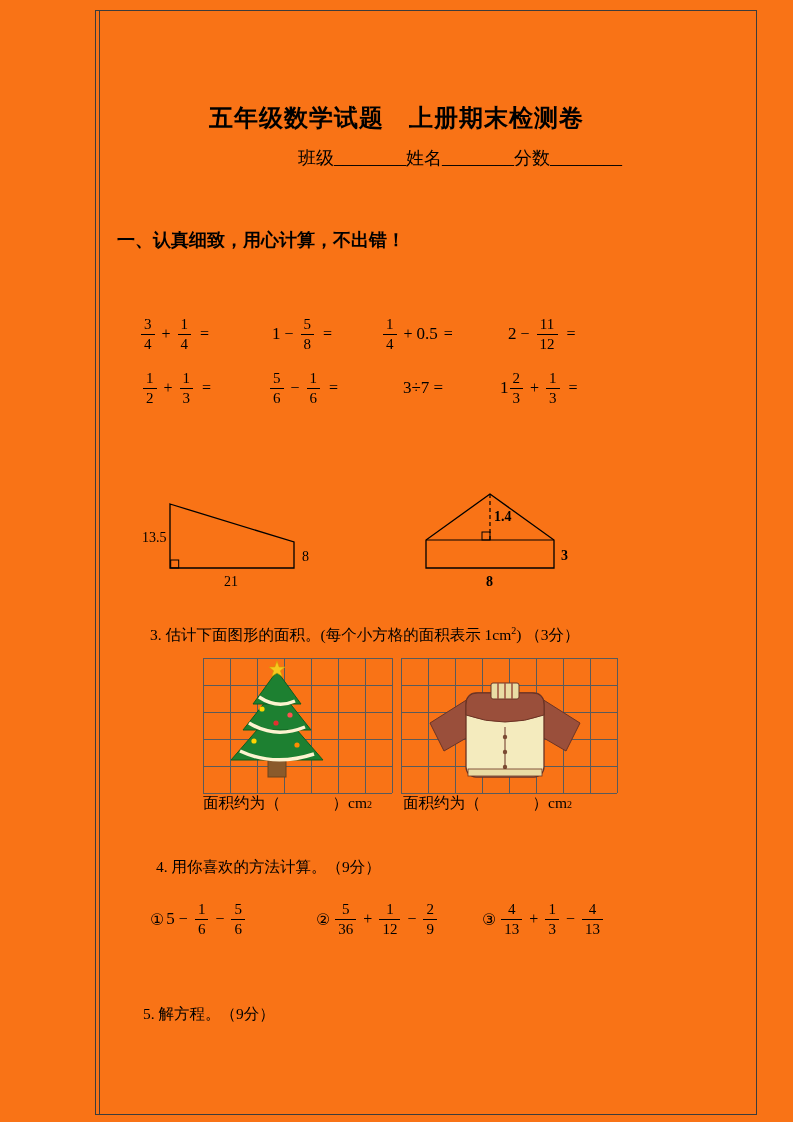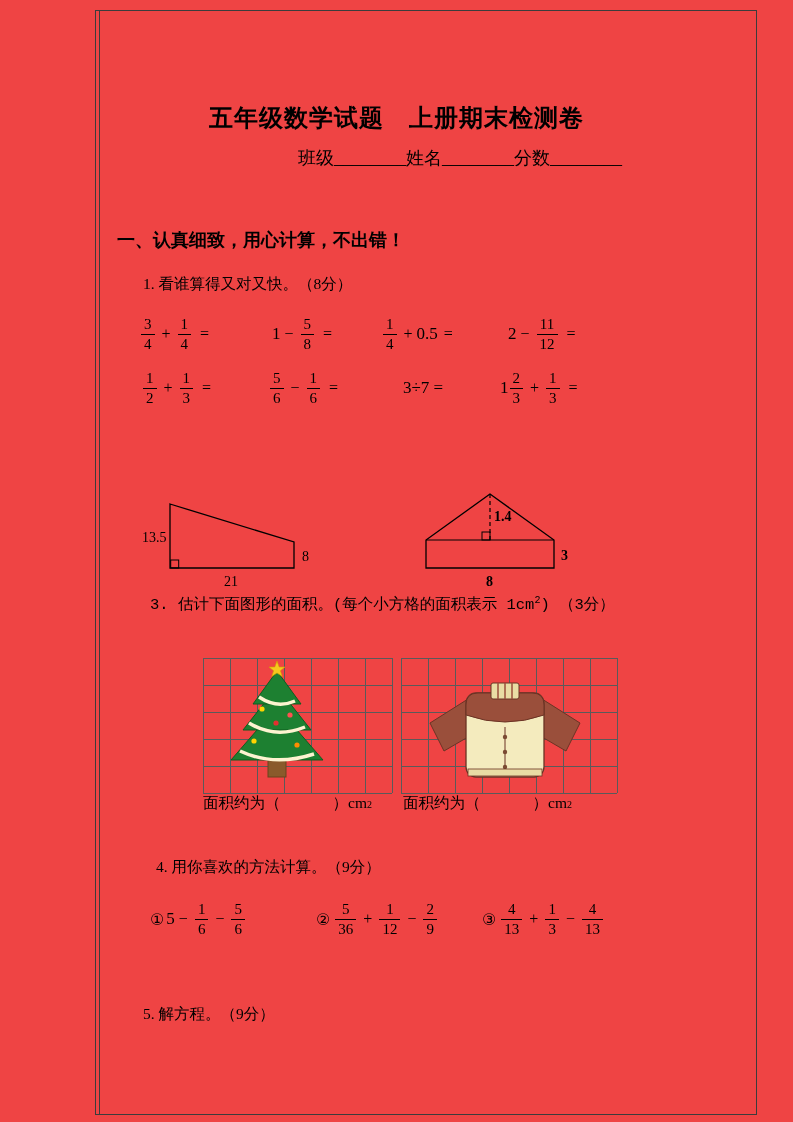--- a/index.html
+++ b/index.html
@@ -1,19 +1,19 @@
 <!DOCTYPE html>
 <html><head>
 <meta charset="utf-8">
 <style>
   * { margin:0; padding:0; box-sizing:border-box; }
   html,body { background:#ffffff; }
   .page {
     position:relative; width:793px; height:1122px; margin:0 auto;
-    background:#ef4444; overflow:hidden; color:#000;
+    background:#f97316; overflow:hidden; color:#000;
     font-family:"Liberation Serif","DejaVu Serif",serif;
   }
   .abs { position:absolute; }
   .frame {
     position:absolute; left:95px; top:10px; width:662px; height:1105px;
     border:1px solid #3c3c3c; pointer-events:none;
   }
   .frame-left2 {
     position:absolute; left:99px; top:10px; width:0; height:1105px;
     border-left:1px solid #3c3c3c; pointer-events:none;
@@ -50,21 +50,20 @@
 
   <div class="frame"></div>
   <div class="frame-left2"></div>
 
   <div class="abs title">五年级数学试题　上册期末检测卷</div>
 
   <div class="abs sec-head">一、认真细致，用心计算，不出错！</div>
 
   <div class="abs hdr-fields">班级________姓名________分数________</div>
 
-  <div class="abs q-label" style="left:143px; top:274px;">1. 看谁算得又对又快。（8分）</div>
 
   <div class="expr" style="left:138px; top:312px;">
     <span class="frac">
         <span class="num">3</span>
         <span class="den">4</span>
       </span>
     <span class="op">+</span>
     <span class="frac">
         <span class="num">1</span>
         <span class="den">4</span>
@@ -158,21 +157,21 @@
   <svg class="abs" style="left:408px; top:478px;" width="185" height="118" viewBox="0 0 185 118">
     <polygon points="82,16 18,62 18,90 146,90 146,62" fill="none" stroke="#000" stroke-width="1.3"></polygon>
     <line x1="18" y1="62" x2="146" y2="62" stroke="#000" stroke-width="1"></line>
     <line x1="82" y1="16" x2="82" y2="62" stroke="#000" stroke-width="1.2" stroke-dasharray="4 3"></line>
     <rect x="74" y="54" width="8" height="8" fill="none" stroke="#000" stroke-width="1"></rect>
     <text x="86" y="43" font-size="14" font-weight="bold">1.4</text>
     <text x="153" y="82" font-size="14" font-weight="bold">3</text>
     <text x="78" y="108" font-size="14" font-weight="bold">8</text>
   </svg>
 
-  <div class="abs q-label" style="left:150px; top:594px;font-family:Liberation Mono, monospace;">
+  <div class="abs q-label" style="left:150px; top:625px;">
     <span>3. 估计下面图形的面积。(每个小方格的面积表示 1cm</span><sup>2</sup><span>) （3分）</span>
   </div>
 
   <svg class="abs" style="left:202px; top:657px;" width="191" height="137" viewBox="0 0 191 137">
     <path d="M1 1H190 M1 28H190 M1 55H190 M1 82H190 M1 109H190 M1 136H190 M1 1V136 M28 1V136 M55 1V136 M82 1V136 M109 1V136 M136 1V136 M163 1V136 M190 1V136" stroke="#5a5a5a" stroke-width="1" fill="none" shape-rendering="crispEdges"></path>
     <g>
       <polygon points="75,50 29,103 121,103" fill="#1d8031" stroke="#0e5c1f" stroke-width="1"></polygon>
       <polygon points="75,30 41,73 109,73" fill="#1d8031" stroke="#0e5c1f" stroke-width="1"></polygon>
       <polygon points="75,14 51,47 99,47" fill="#1d8031" stroke="#0e5c1f" stroke-width="1"></polygon>
       <rect x="66" y="103" width="18" height="17" fill="#8a5a2b" stroke="#6b421c" stroke-width="1"></rect>

